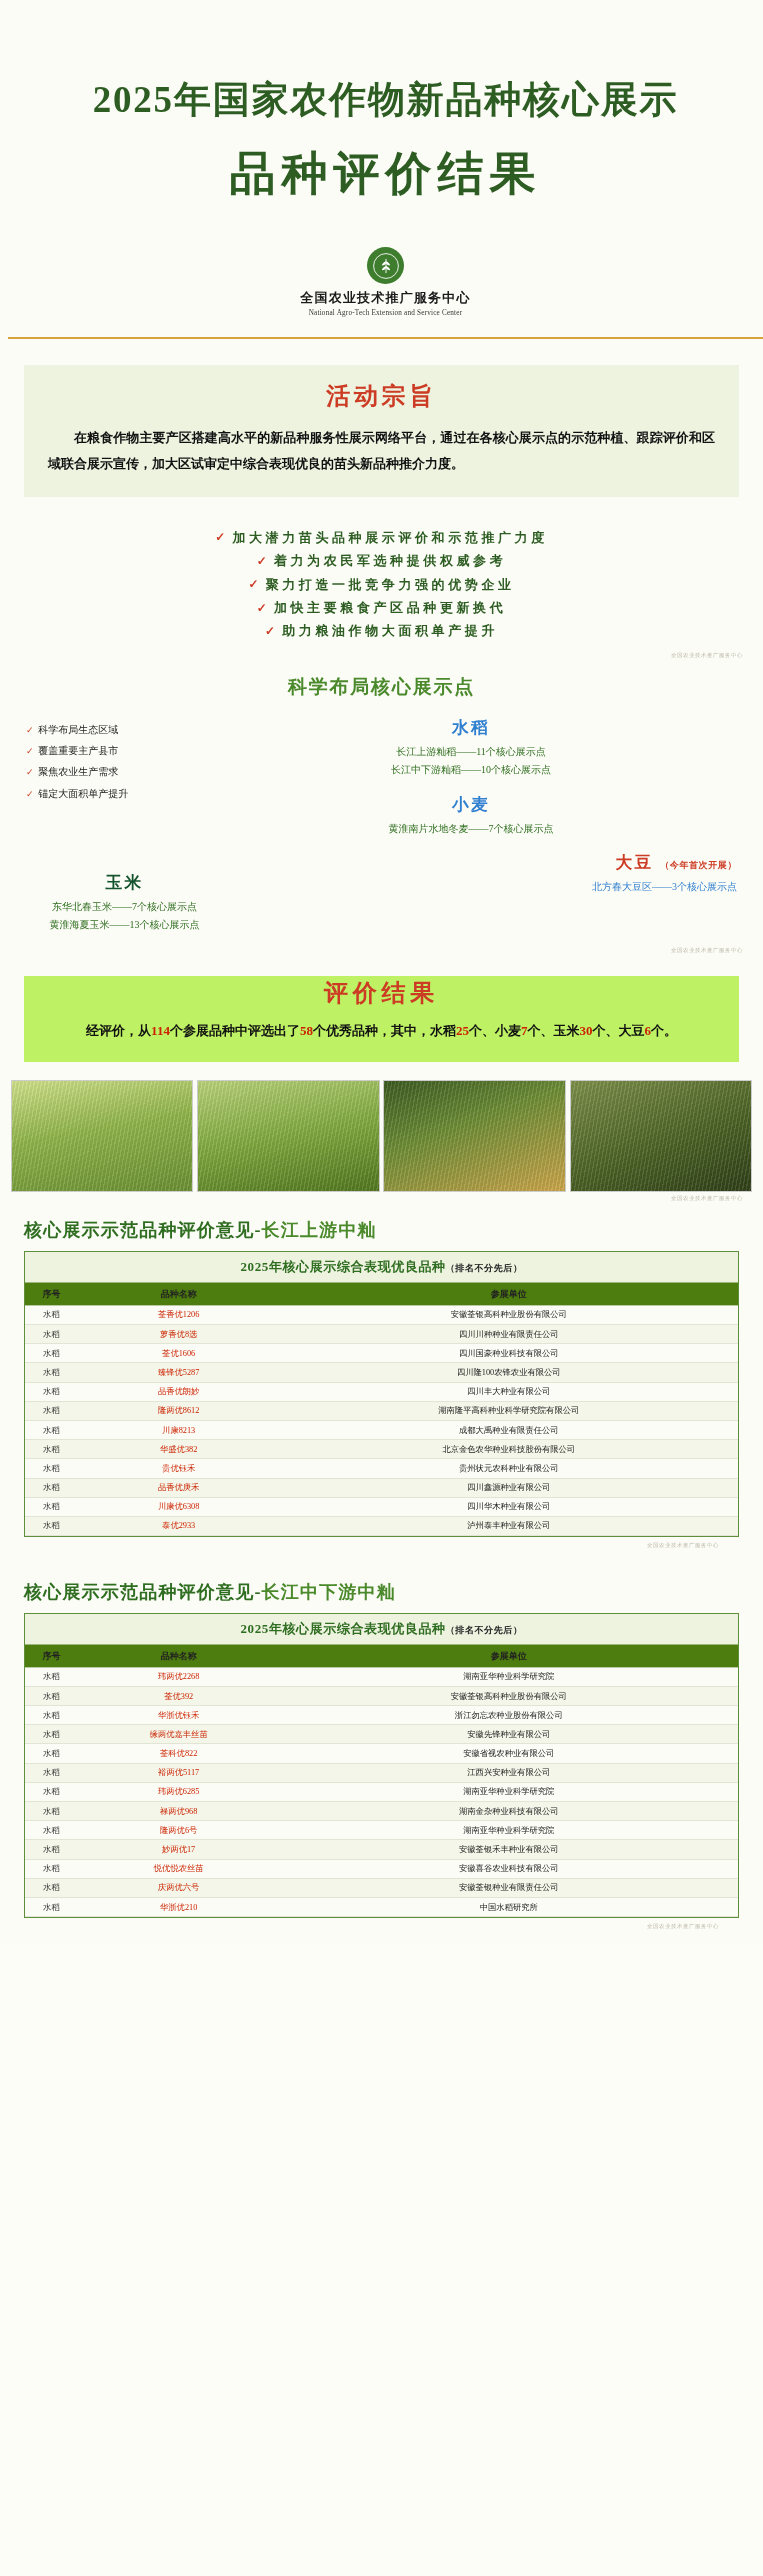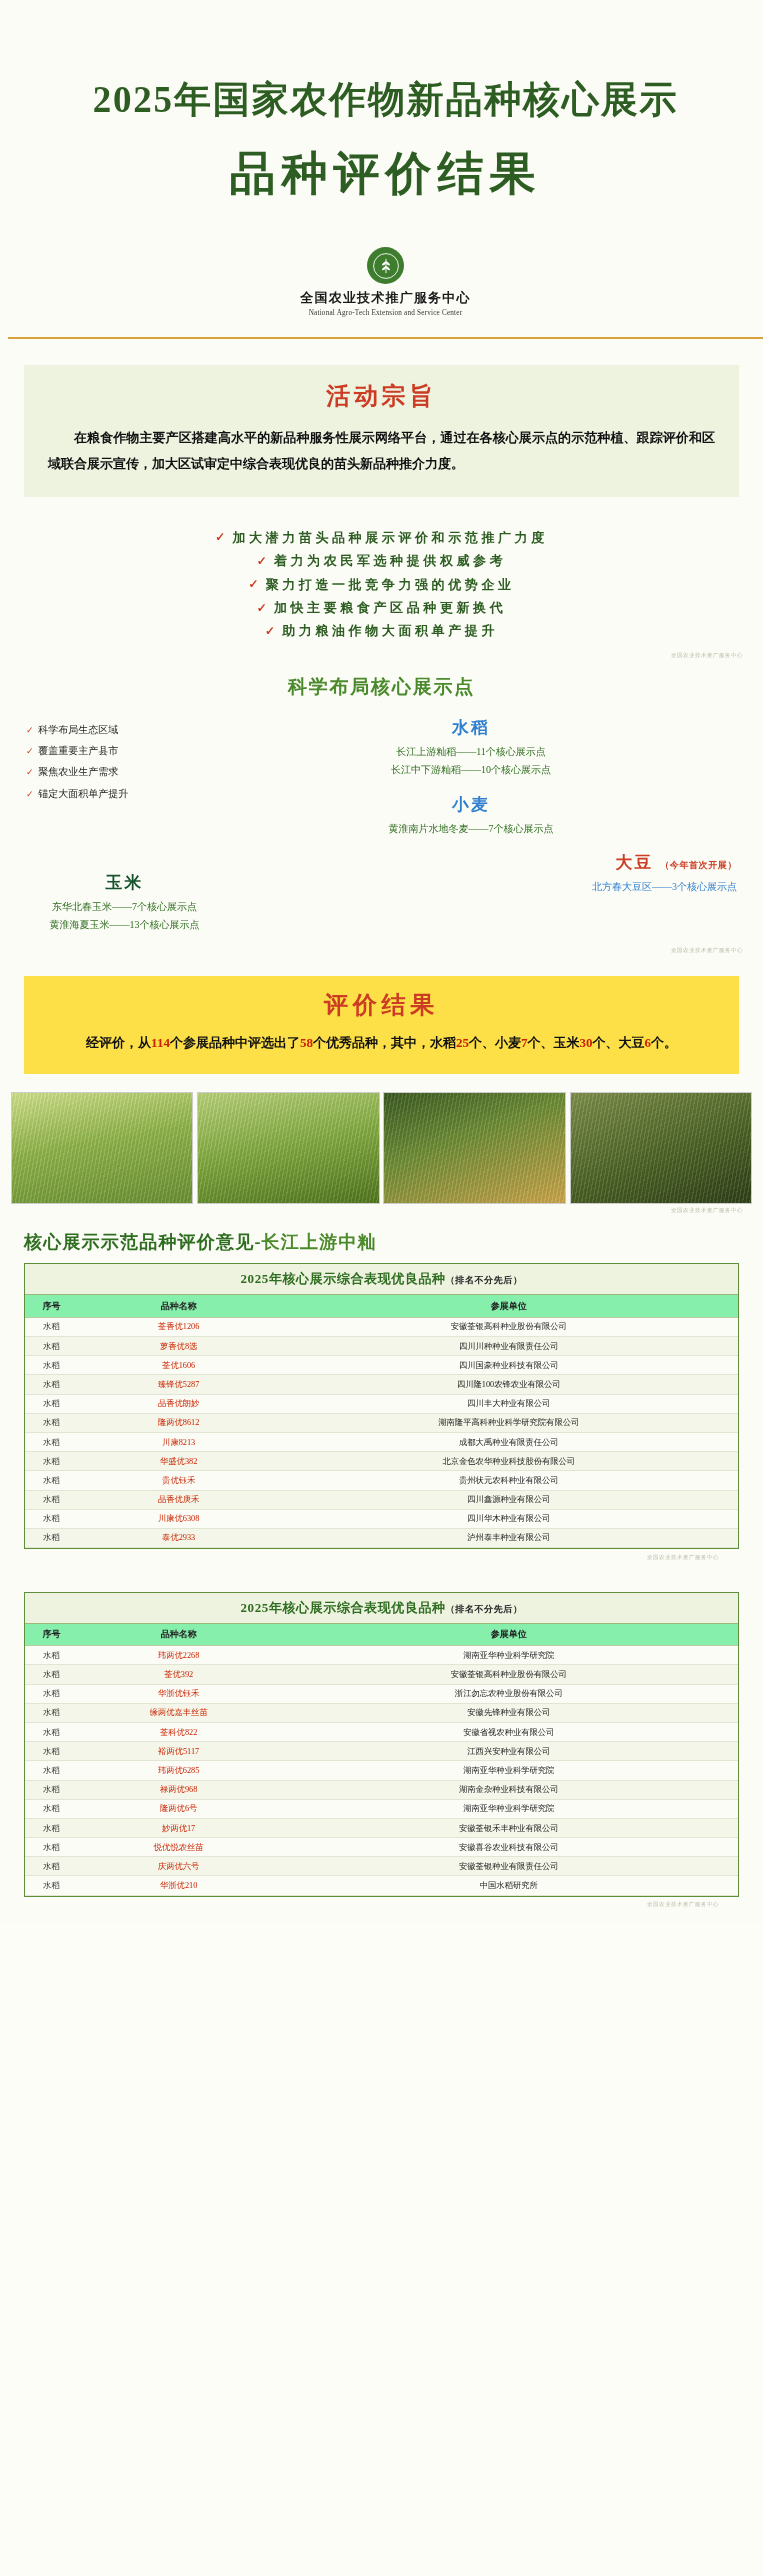--- a/index.html
+++ b/index.html
@@ -82,21 +82,21 @@
   .crop-name.red{color:#cc3b23;}
   .crop-name .note{font-size:9px;color:#cc3b23;letter-spacing:0.6px;}
   .crop-line{font-size:10px;color:#2e6e1f;margin:4.2px 0;}
   .crop-line.blue{color:#2f7fd0;}
   .maize-row{display:flex;justify-content:space-between;align-items:flex-start;}
   .maize-left{width:197px;text-align:center;}
   .maize-right{flex:1;text-align:right;}
 
   
   .result-wrap{padding:15.5px 24px 3.6px 24px;}
-  .result-panel{background:#fde047;padding:13px 24px 18px 24px;}
+  .result-panel{background:#bef264;padding:1px 24px 18px 24px;}
   .result-title{
     text-align:center;font-size:24px;font-weight:bold;color:#cc3b23;
     letter-spacing:4.8px;margin-bottom:10.7px;
   }
   .result-text{font-size:13px;line-height:1.9;color:#111;text-align:center;font-weight:bold;}
 
   
   .photo-strip{display:flex;gap:3.6px;padding:14.3px 10.7px 3.6px 10.7px;}
   .photo{height:110px;flex:1;border:0.6px solid #ccc;position:relative;overflow:hidden;}
   .p1{background:linear-gradient(170deg,#cfe08a 0%,#8fb34a 45%,#6a8f33 100%);}
@@ -117,21 +117,21 @@
   .tbl-heading .hl{color:#4b8a2c;}
   .tbl-box{border:1.2px solid #5f8f3a;}
   .tbl-cap{
     background:#eef3e0;text-align:center;padding:6px 0;
     font-size:13px;font-weight:bold;color:#2f6d21;letter-spacing:0.6px;
     border-bottom:0.6px solid #9cb87a;
   }
   .tbl-cap .small{font-size:9px;font-weight:bold;color:#222;}
   table{width:100%;border-collapse:collapse;font-size:8.3px;}
   thead th{
-    background:#86efac;font-weight:bold;color:#222;padding:4.2px 2.4px;
+    background:#4d7c0f;font-weight:bold;color:#222;padding:4.2px 2.4px;
     border-bottom:0.6px solid #b9c9a2;font-size:9px;
   }
   tbody td{padding:3.6px 2.4px;text-align:center;border-bottom:0.6px solid #e0e6d3;}
   tbody tr:nth-child(odd){background:#fbfcf6;}
   tbody tr:nth-child(even){background:#f3f6e8;}
   td.col-no{width:48px;color:#333;}
   td.col-name{width:197px;color:#cc2200;font-weight:normal;}
   td.col-unit{text-align:center;color:#222;}
   .tbl-foot-mark{
     text-align:right;padding:4.8px 20px 0 0;color:#b9b9a8;font-size:5.4px;letter-spacing:0.6px;
@@ -344,20 +344,23 @@
             </tr>
         </tbody>
       </table>
     </div>
     <div class="tbl-foot-mark">全国农业技术推广服务中心</div>
   </div>
 
   <div class="spacer"></div>
 
   <div class="table-sec">
+    <div class="tbl-heading">
+      <span>核心展示示范品种评价意见-</span><span class="hl">长江中下游中籼</span>
+    </div>
     <div class="tbl-box">
       <div class="tbl-cap">
         <span>2025年核心展示综合表现优良品种</span><span class="small">（排名不分先后）</span>
       </div>
       <table>
         <thead>
           <tr>
             <th>序号</th>
             <th>品种名称</th>
             <th>参展单位</th>

